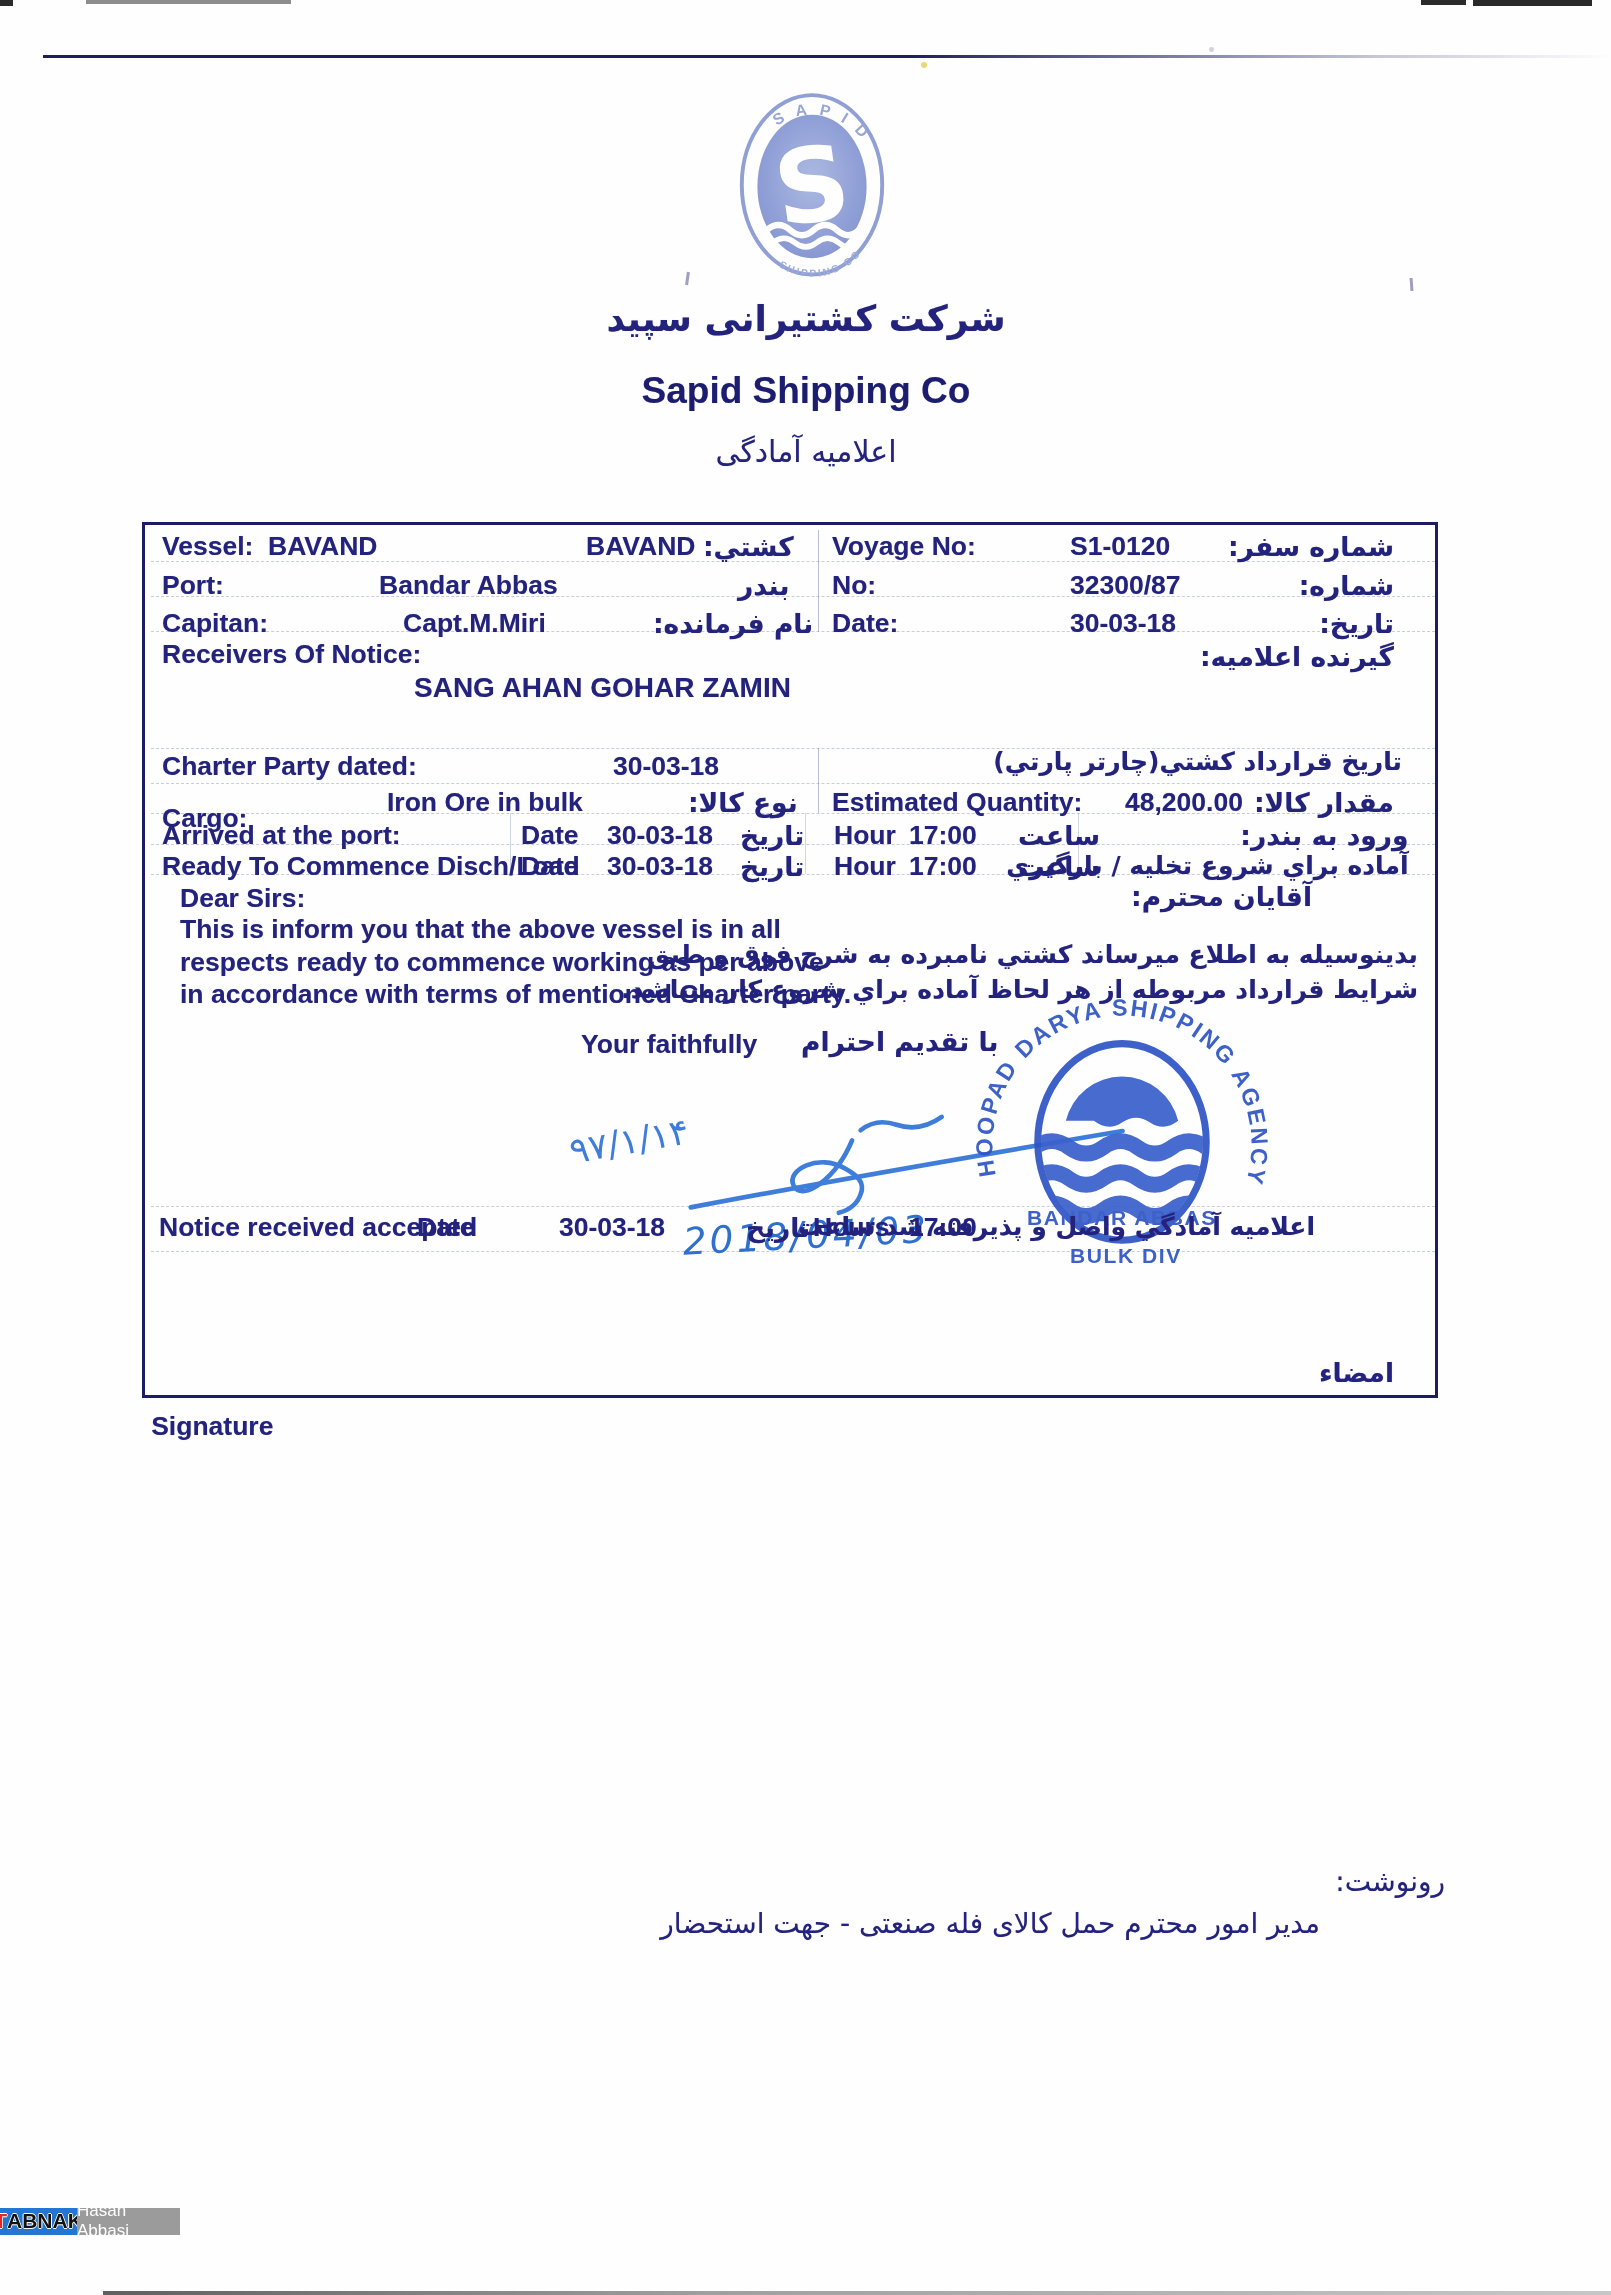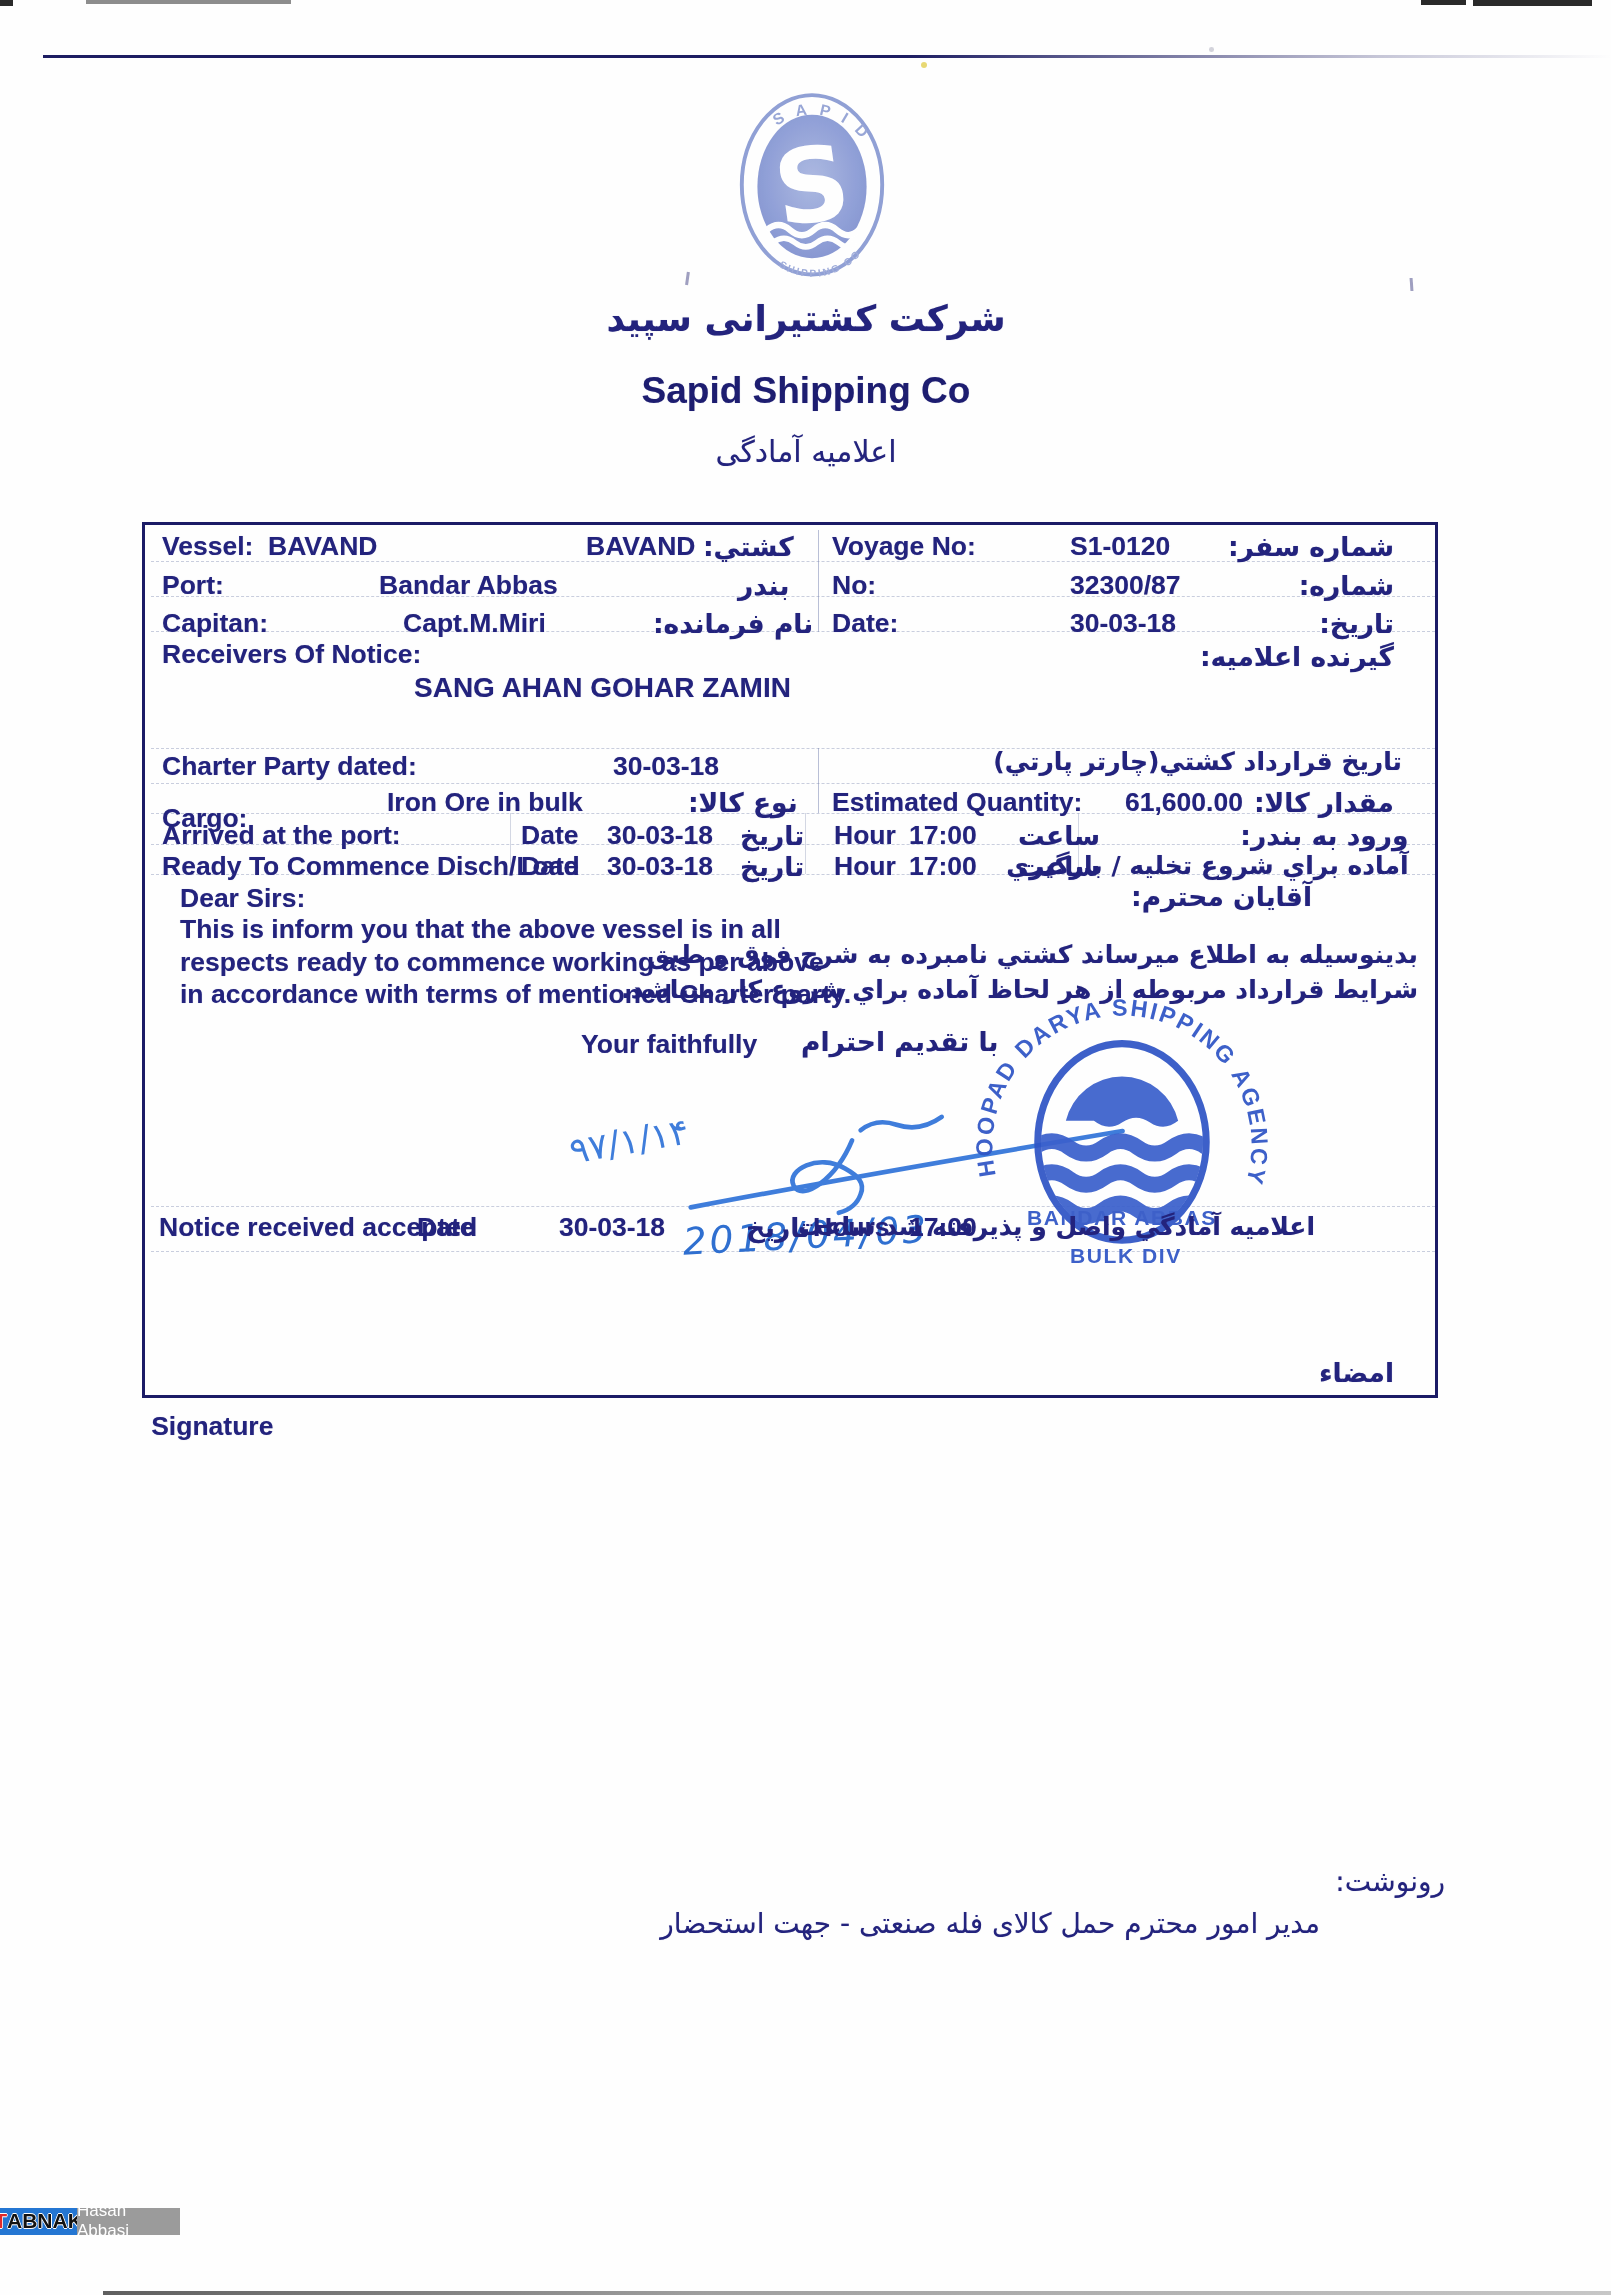--- a/index.html
+++ b/index.html
@@ -122,21 +122,21 @@
     <span class="abs en fs36" style="left:269px;top:147px;">SANG AHAN GOHAR ZAMIN</span>
 
     <span class="abs en fs34" style="left:17px;top:226px;">Charter Party dated:</span>
     <span class="abs en fs34" style="left:468px;top:226px;">30-03-18</span>
     <span class="abs fa fs32" style="right:33px;top:222px;">تاريخ قرارداد كشتي(چارتر پارتي)</span>
 
     <span class="abs en fs34" style="left:17px;top:262px;margin-top:16px;">Cargo:</span>
     <span class="abs en fs34" style="left:242px;top:262px;">Iron Ore in bulk</span>
     <span class="abs fa fs34" style="left:543px;top:262px;">نوع كالا:</span>
     <span class="abs en fs34" style="left:687px;top:262px;">Estimated Quantity:</span>
-    <span class="abs en fs34" style="left:980px;top:262px;">61,600.00</span>
+    <span class="abs en fs34" style="left:980px;top:262px;">48,200.00</span>
     <span class="abs fa fs34" style="right:41px;top:262px;">مقدار كالا:</span>
 
     <span class="abs en fs34" style="left:17px;top:295px;">Arrived at the port:</span>
     <span class="abs en fs34" style="left:376px;top:295px;">Date</span>
     <span class="abs en fs34" style="left:462px;top:295px;">30-03-18</span>
     <span class="abs fa fs34" style="left:595px;top:295px;">تاريخ</span>
     <span class="abs en fs34" style="left:689px;top:295px;">Hour</span>
     <span class="abs en fs34" style="left:764px;top:295px;">17:00</span>
     <span class="abs fa fs34" style="left:873px;top:295px;">ساعت</span>
     <span class="abs fa fs34" style="right:26.5px;top:295px;">ورود به بندر:</span>

